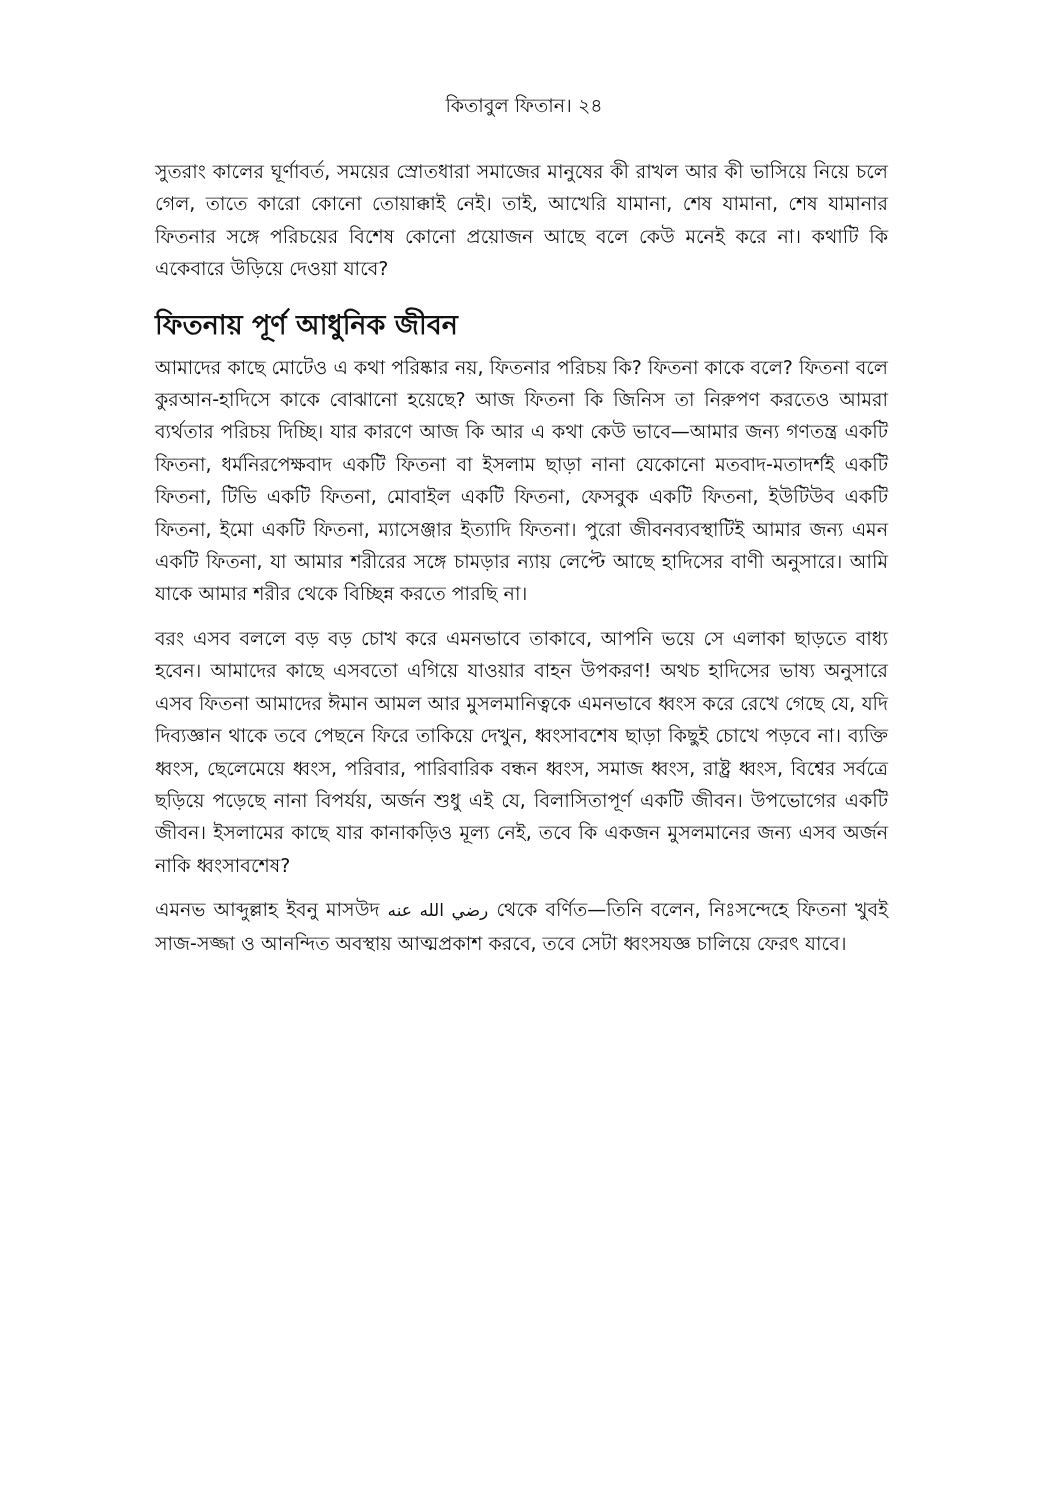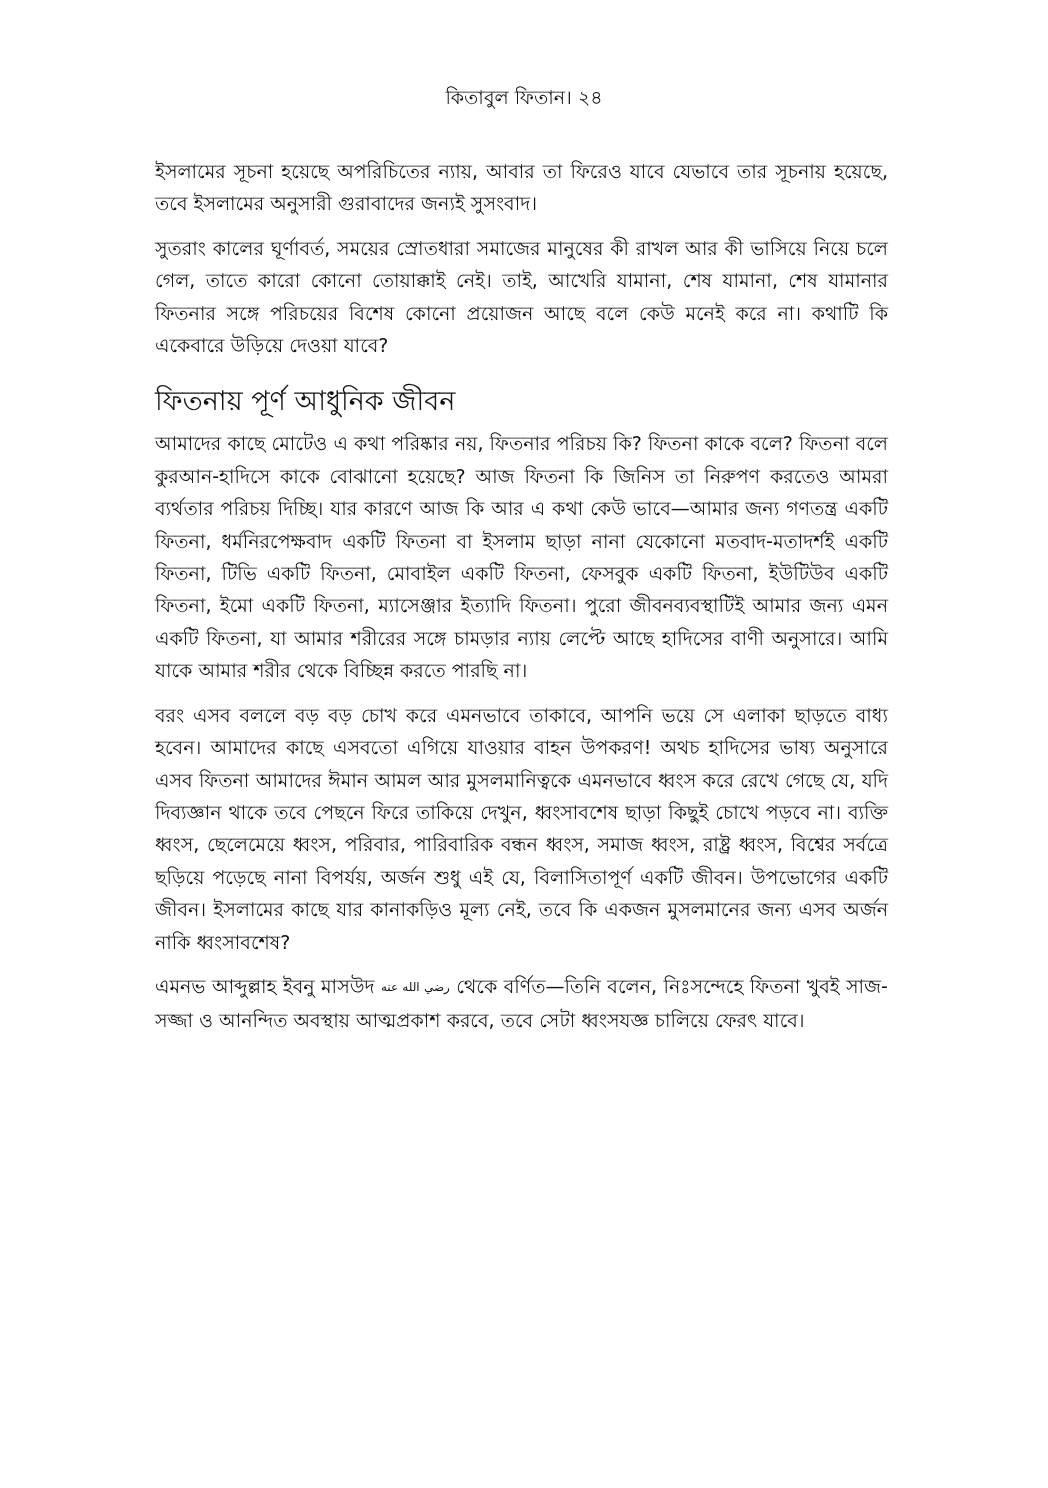--- a/index.html
+++ b/index.html
@@ -2,44 +2,43 @@
 <html><head>
   <meta charset="utf-8">
   <style>
     html, body { margin: 0; padding: 0; background: #ffffff; }
     body {
       width: 1048px; height: 1488px; position: relative; overflow: hidden;
       font-family: "DejaVu Sans", "Liberation Sans", sans-serif;
       color: #111111;
     }
     .page-header {
-      position: absolute; top: 82px; left: 0; width: 1048px;
+      position: absolute; top: 90px; left: 0; width: 1048px;
       text-align: center; font-size: 19px; line-height: 30px;
     }
     .content {
       position: absolute; top: 155px; left: 155px; width: 733px;
     }
     .para {
       margin: 0 0 12px 0;
       font-size: 19px; line-height: 32.4px;
       text-align: justify; text-align-last: left;
     }
     .heading {
       margin: 20px 0 6px 0;
-      font-size: 27px; line-height: 40px; font-weight: normal;
+      font-size: 27px; line-height: 40px; font-weight: bold;
     }
-    .honorific { font-size: 12px; vertical-align: middle; }
+    .honorific { font-size: 17px; vertical-align: middle; }
   </style>
 </head>
 <body>
 
 <div class="page-header">কিতাবুল ফিতান। ২৪</div>
 
 <div class="content">
-  <p class="para">ইসলামের সূচনা হয়েছে অপরিচিতের ন্যায়, আবার তা ফিরেও যাবে যেভাবে তার সূচনায় হয়েছে, তবে ইসলামের অনুসারী গুরাবাদের জন্যই সুসংবাদ।</p>
   <p class="para">সুতরাং কালের ঘূর্ণাবর্ত, সময়ের স্রোতধারা সমাজের মানুষের কী রাখল আর কী ভাসিয়ে নিয়ে চলে গেল, তাতে কারো কোনো তোয়াক্কাই নেই। তাই, আখেরি যামানা, শেষ যামানা, শেষ যামানার ফিতনার সঙ্গে পরিচয়ের বিশেষ কোনো প্রয়োজন আছে বলে কেউ মনেই করে না। কথাটি কি একেবারে উড়িয়ে দেওয়া যাবে?</p>
 
   <h2 class="heading">ফিতনায় পূর্ণ আধুনিক জীবন</h2>
 
   <p class="para">আমাদের কাছে মোটেও এ কথা পরিষ্কার নয়, ফিতনার পরিচয় কি? ফিতনা কাকে বলে? ফিতনা বলে কুরআন-হাদিসে কাকে বোঝানো হয়েছে? আজ ফিতনা কি জিনিস তা নিরুপণ করতেও আমরা ব্যর্থতার পরিচয় দিচ্ছি। যার কারণে আজ কি আর এ কথা কেউ ভাবে—আমার জন্য গণতন্ত্র একটি ফিতনা, ধর্মনিরপেক্ষবাদ একটি ফিতনা বা ইসলাম ছাড়া নানা যেকোনো মতবাদ-মতাদর্শই একটি ফিতনা, টিভি একটি ফিতনা, মোবাইল একটি ফিতনা, ফেসবুক একটি ফিতনা, ইউটিউব একটি ফিতনা, ইমো একটি ফিতনা, ম্যাসেঞ্জার ইত্যাদি ফিতনা। পুরো জীবনব্যবস্থাটিই আমার জন্য এমন একটি ফিতনা, যা আমার শরীরের সঙ্গে চামড়ার ন্যায় লেপ্টে আছে হাদিসের বাণী অনুসারে। আমি যাকে আমার শরীর থেকে বিচ্ছিন্ন করতে পারছি না।</p>
   <p class="para">বরং এসব বললে বড় বড় চোখ করে এমনভাবে তাকাবে, আপনি ভয়ে সে এলাকা ছাড়তে বাধ্য হবেন। আমাদের কাছে এসবতো এগিয়ে যাওয়ার বাহন উপকরণ! অথচ হাদিসের ভাষ্য অনুসারে এসব ফিতনা আমাদের ঈমান আমল আর মুসলমানিত্বকে এমনভাবে ধ্বংস করে রেখে গেছে যে, যদি দিব্যজ্ঞান থাকে তবে পেছনে ফিরে তাকিয়ে দেখুন, ধ্বংসাবশেষ ছাড়া কিছুই চোখে পড়বে না। ব্যক্তি ধ্বংস, ছেলেমেয়ে ধ্বংস, পরিবার, পারিবারিক বন্ধন ধ্বংস, সমাজ ধ্বংস, রাষ্ট্র ধ্বংস, বিশ্বের সর্বত্রে ছড়িয়ে পড়েছে নানা বিপর্যয়, অর্জন শুধু এই যে, বিলাসিতাপূর্ণ একটি জীবন। উপভোগের একটি জীবন। ইসলামের কাছে যার কানাকড়িও মূল্য নেই, তবে কি একজন মুসলমানের জন্য এসব অর্জন নাকি ধ্বংসাবশেষ?</p>
 
   <p class="para">
     <span>এমনভ আব্দুল্লাহ ইবনু মাসউদ</span>
     <span class="honorific">رضي الله عنه</span>

